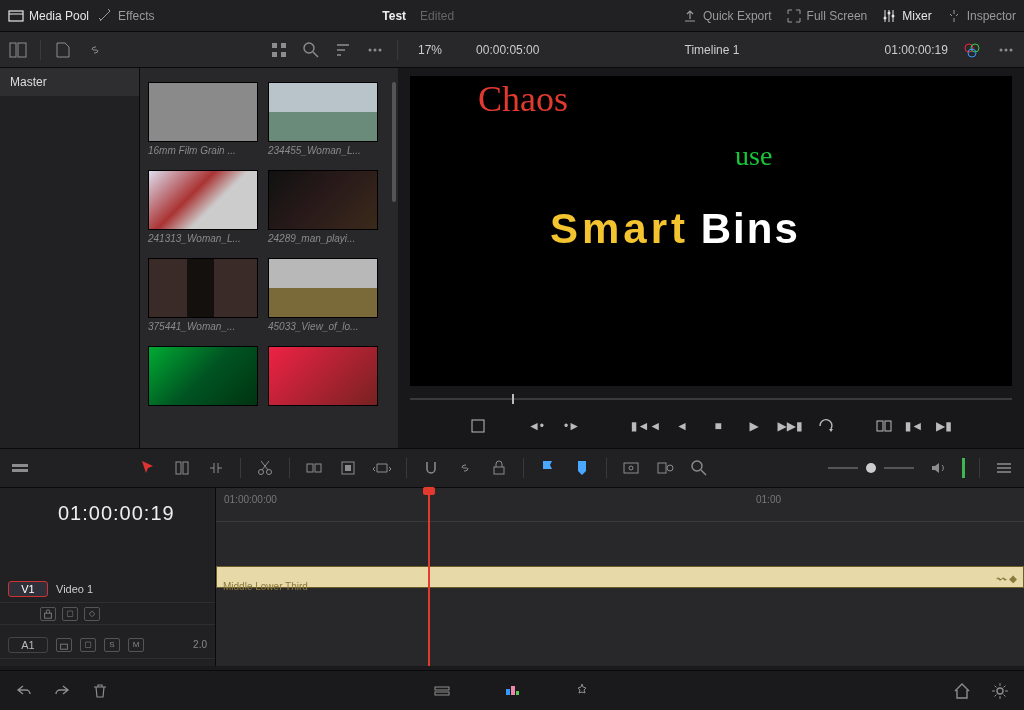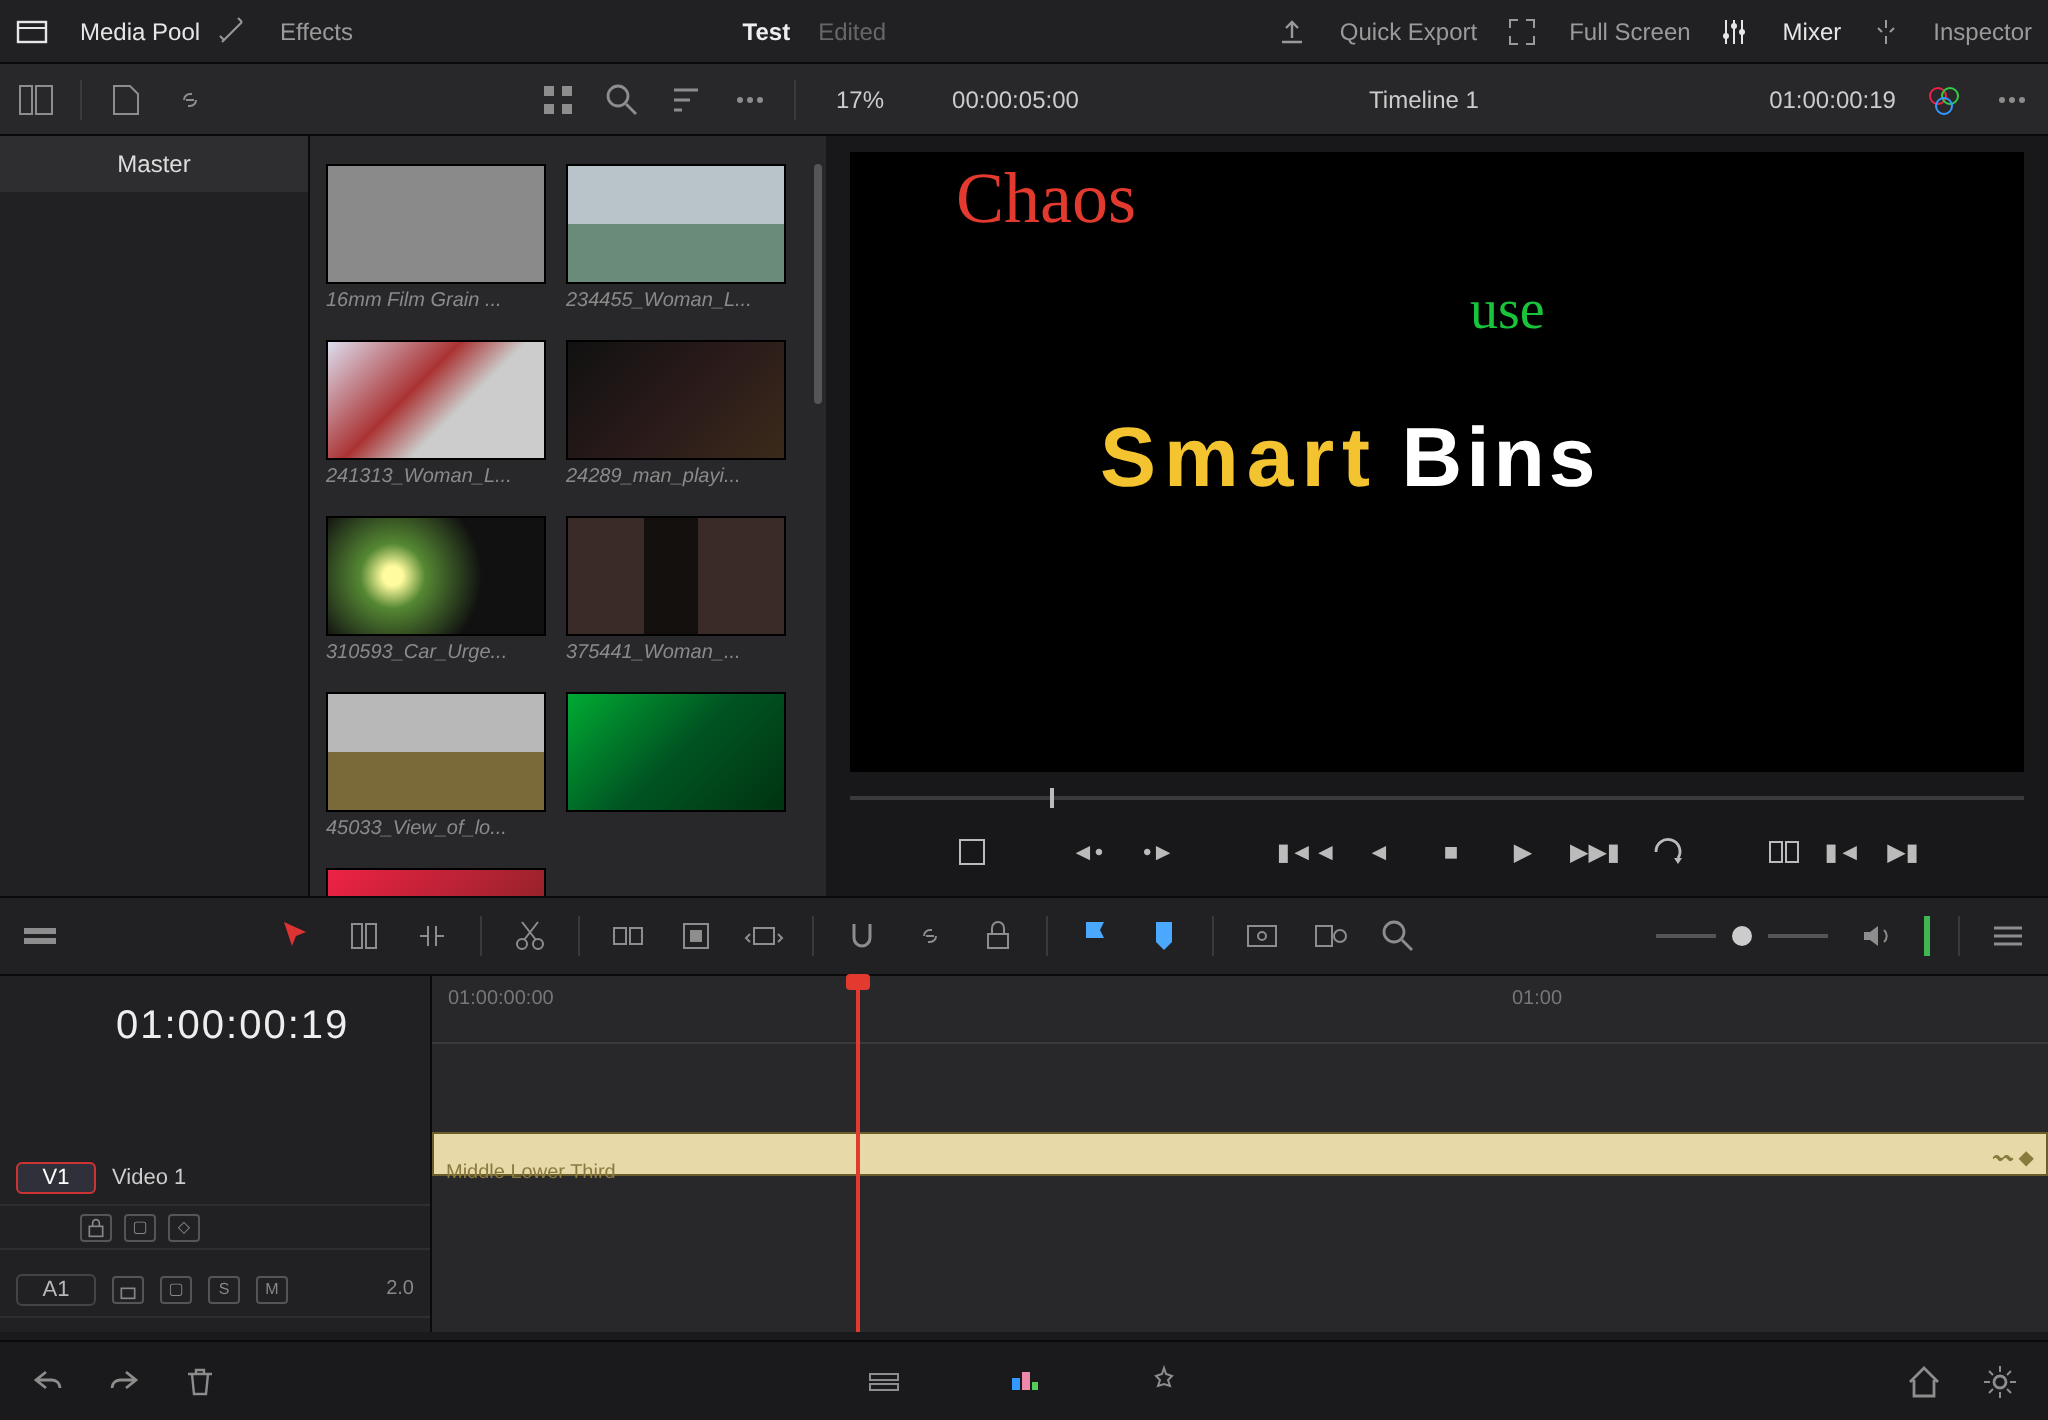--- a/index.html
+++ b/index.html
@@ -12,37 +12,37 @@
     position: relative;
   }
   .topbar {
     height: 32px; background: #212124;
     display: flex; align-items: center; padding: 0 8px;
     border-bottom: 1px solid #0a0a0a;
   }
   .topbar-left { display: flex; align-items: center; gap: 8px; }
   .topbar-center { flex: 1; display: flex; justify-content: center; gap: 14px; align-items: center; }
   .topbar-right { display: flex; align-items: center; gap: 14px; }
-  .tool-item { display: flex; align-items: center; gap: 16px; color: #9a9a9a; cursor: pointer; }
+  .tool-item { display: flex; align-items: center; gap: 5px; color: #9a9a9a; cursor: pointer; }
   .tool-item.active { color: #e6e6e6; }
   .tool-item .ic { width: 16px; height: 16px; display: inline-flex; align-items:center; justify-content:center; }
   .ic svg { width: 100%; height: 100%; }
   .sec-row {
     height: 36px; display: flex; align-items: center;
     background: #28282b; border-bottom: 1px solid #0a0a0a;
     padding: 0 8px; gap: 10px;
   }
   .sec-left { display: flex; gap: 12px; align-items: center; }
   .sec-mid-tools { display: flex; gap: 12px; align-items: center; margin-left: auto; margin-right: 10px; }
   .sec-right { display: flex; gap: 18px; align-items: center; color: #ccc; }
   .icon-btn { width: 20px; height: 20px; display:inline-flex; align-items:center; justify-content:center; color:#8d8d8d; cursor:pointer; }
   .sep { width:1px; height:20px; background:#3a3a3d; }
 
   .main-area { display: flex; height: 380px; }
-  .bin-panel { width: 155px; background: #212124; border-right: 1px solid #0a0a0a; text-align: center; }
+  .bin-panel { width: 140px; background: #212124; border-right: 1px solid #0a0a0a; }
   .bin-item { padding: 7px 10px; background: #2e2e31; color: #ddd; }
   .pool-panel { width: 258px; background: #28282b; position: relative; padding: 14px 8px 4px 8px; overflow: hidden; }
   .thumb-grid { display: grid; grid-template-columns: repeat(2, 110px); gap: 14px 10px; }
   .clip { width: 110px; }
   .clip .th { width: 110px; height: 60px; background: #555; border: 1px solid #000; }
   .clip .cap { font-size: 10px; color: #8a8a8a; margin-top: 3px; white-space: nowrap; overflow: hidden; text-overflow: ellipsis; font-style: italic; }
   .scroll-ind { position:absolute; right:2px; top:14px; width:4px; height:120px; background:#555; border-radius:2px;}
 
   .viewer-panel { flex: 1; background: #18181a; display: flex; flex-direction: column; }
   .viewer-canvas { flex: 1; background: #000; margin: 8px 12px 4px 12px; position: relative; }
@@ -262,24 +262,20 @@
           <div class="th woman1"></div>
           <div class="cap">234455_Woman_L...</div>
         </div>
         <div class="clip">
           <div class="th plane"></div>
           <div class="cap">241313_Woman_L...</div>
         </div>
         <div class="clip">
           <div class="th dark"></div>
           <div class="cap">24289_man_playi...</div>
-        </div>
-        <div class="clip">
-          <div class="th car"></div>
-          <div class="cap">310593_Car_Urge...</div>
         </div>
         <div class="clip">
           <div class="th walk"></div>
           <div class="cap">375441_Woman_...</div>
         </div>
         <div class="clip">
           <div class="th field"></div>
           <div class="cap">45033_View_of_lo...</div>
         </div>
         <div class="clip">

